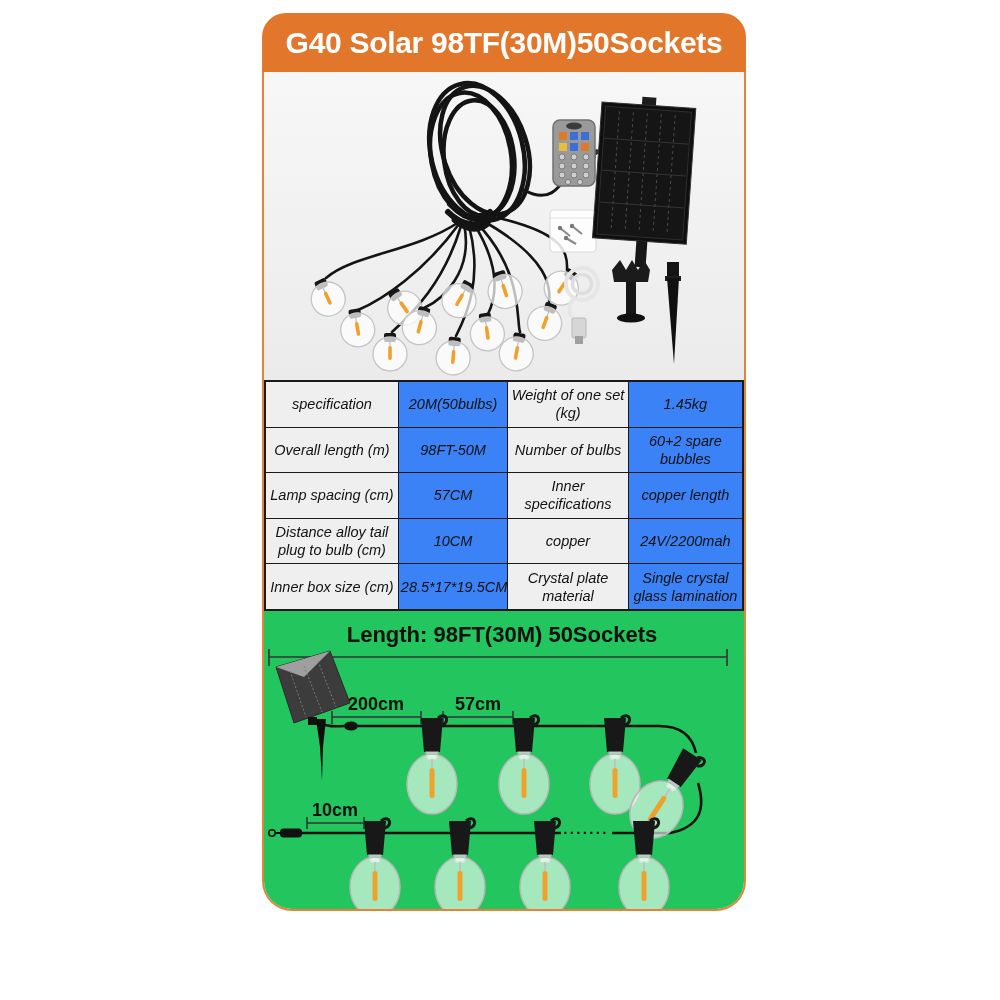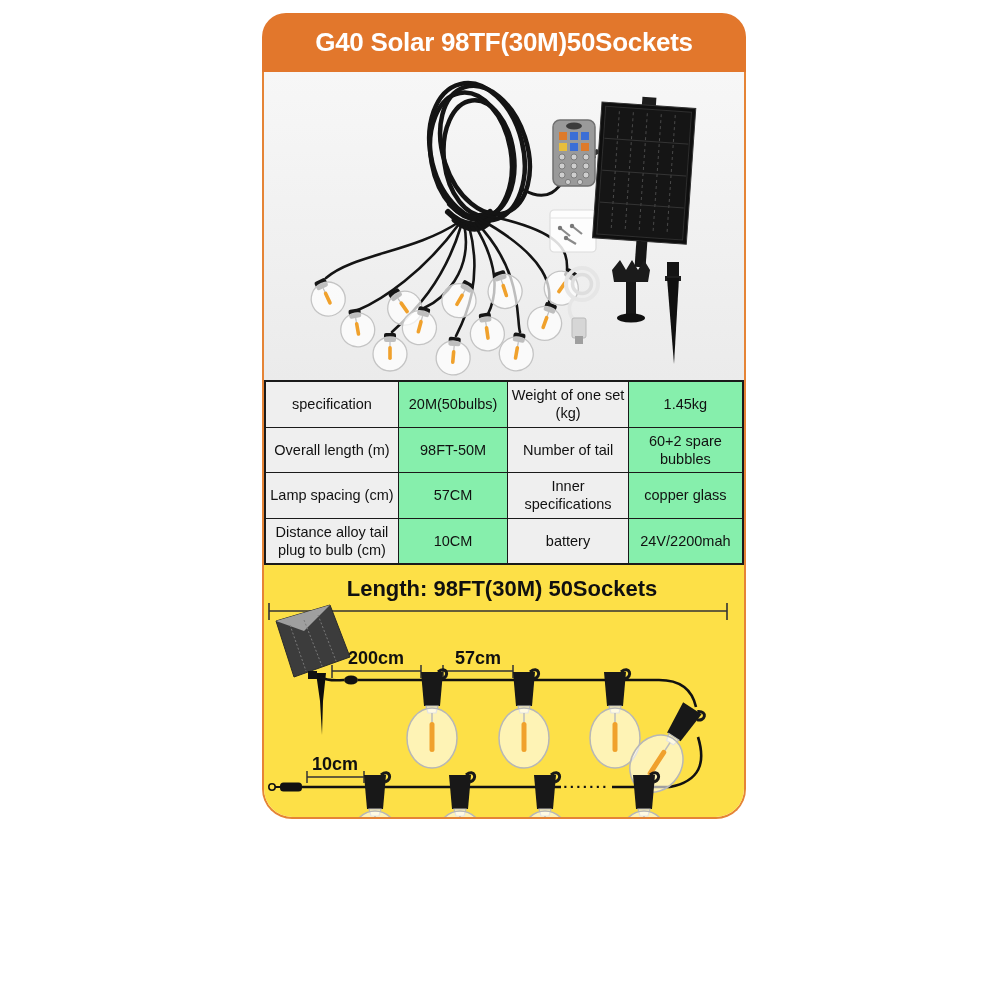--- a/index.html
+++ b/index.html
@@ -6,39 +6,39 @@
   body{
     width:1000px;height:1000px;position:relative;background:#ffffff;
     font-family:"Liberation Sans",sans-serif;
   }
   .card{position:absolute;left:262px;top:13px;width:484px;}
   .banner{
     background:#E2772C;height:59px;border-radius:24px 24px 0 0;
     display:flex;align-items:center;justify-content:center;
   }
   .banner-title{
-    color:#ffffff;font-weight:bold;font-size:26px;letter-spacing:-0.3px;white-space:nowrap;
+    color:#ffffff;font-weight:bold;font-size:30px;letter-spacing:-0.3px;white-space:nowrap;
   }
   .card-body{
     border:2px solid #E58436;border-top:none;border-radius:0 0 30px 30px;
     overflow:hidden;background:#ffffff;
   }
   .photo{height:308px;background:linear-gradient(180deg,#f7f7f7,#ebebeb);}
   .photo svg,.diagram svg{display:block;}
   table.spec{
     width:100%;border-collapse:collapse;table-layout:fixed;
-    border:2px solid #1a1a1a;background:#86efac;
+    border:2px solid #1a1a1a;background:#3b82f6;font-style:italic;
   }
   table.spec td{
     border:1.6px solid #1a1a1a;text-align:center;vertical-align:middle;
     font-size:14.5px;color:#111111;height:42.6px;padding:1px 2px;line-height:1.25;
     overflow:hidden;
   }
   table.spec td.lab{background:#EFEFEF;}
-  .diagram{height:252px;background:#fde047;}
+  .diagram{height:298px;background:#22c55e;}
   .diagram text{font-family:"Liberation Sans",sans-serif;fill:#101010;}
   .dim-label{font-size:18px;font-weight:bold;}
   .diag-title{font-size:22px;font-weight:bold;}
 </style>
 </head>
 <body>
 
 <div class="card">
 
   <div class="banner">
@@ -188,34 +188,40 @@
       <tbody>
         <tr>
           <td class="lab">specification</td>
           <td>20M(50bulbs)</td>
           <td class="lab">Weight of one set (kg)</td>
           <td>1.45kg</td>
         </tr>
         <tr>
           <td class="lab">Overall length (m)</td>
           <td>98FT-50M</td>
-          <td class="lab">Number of tail</td>
+          <td class="lab">Number of bulbs</td>
           <td>60+2 spare bubbles</td>
         </tr>
         <tr>
           <td class="lab">Lamp spacing (cm)</td>
           <td>57CM</td>
           <td class="lab">Inner specifications</td>
-          <td>copper glass</td>
+          <td>copper length</td>
         </tr>
         <tr>
           <td class="lab">Distance alloy tail plug to bulb (cm)</td>
           <td>10CM</td>
-          <td class="lab">battery</td>
+          <td class="lab">copper</td>
           <td>24V/2200mah</td>
+        </tr>
+        <tr>
+          <td class="lab">Inner box size (cm)</td>
+          <td>28.5*17*19.5CM</td>
+          <td class="lab">Crystal plate material</td>
+          <td>Single crystal glass lamination</td>
         </tr>
       </tbody>
     </table>
 
     <div class="diagram">
       <svg viewBox="0 0 480 298" width="480" height="298">
         <defs>
           <g id="db">
             <path d="M6,-8 C15,-15 18,-3 10,-1" fill="none" stroke="#181818" stroke-width="3"></path>
             <path d="M-11,-8 L11,-8 L8,26 L-8,26 Z" fill="#181818"></path>

